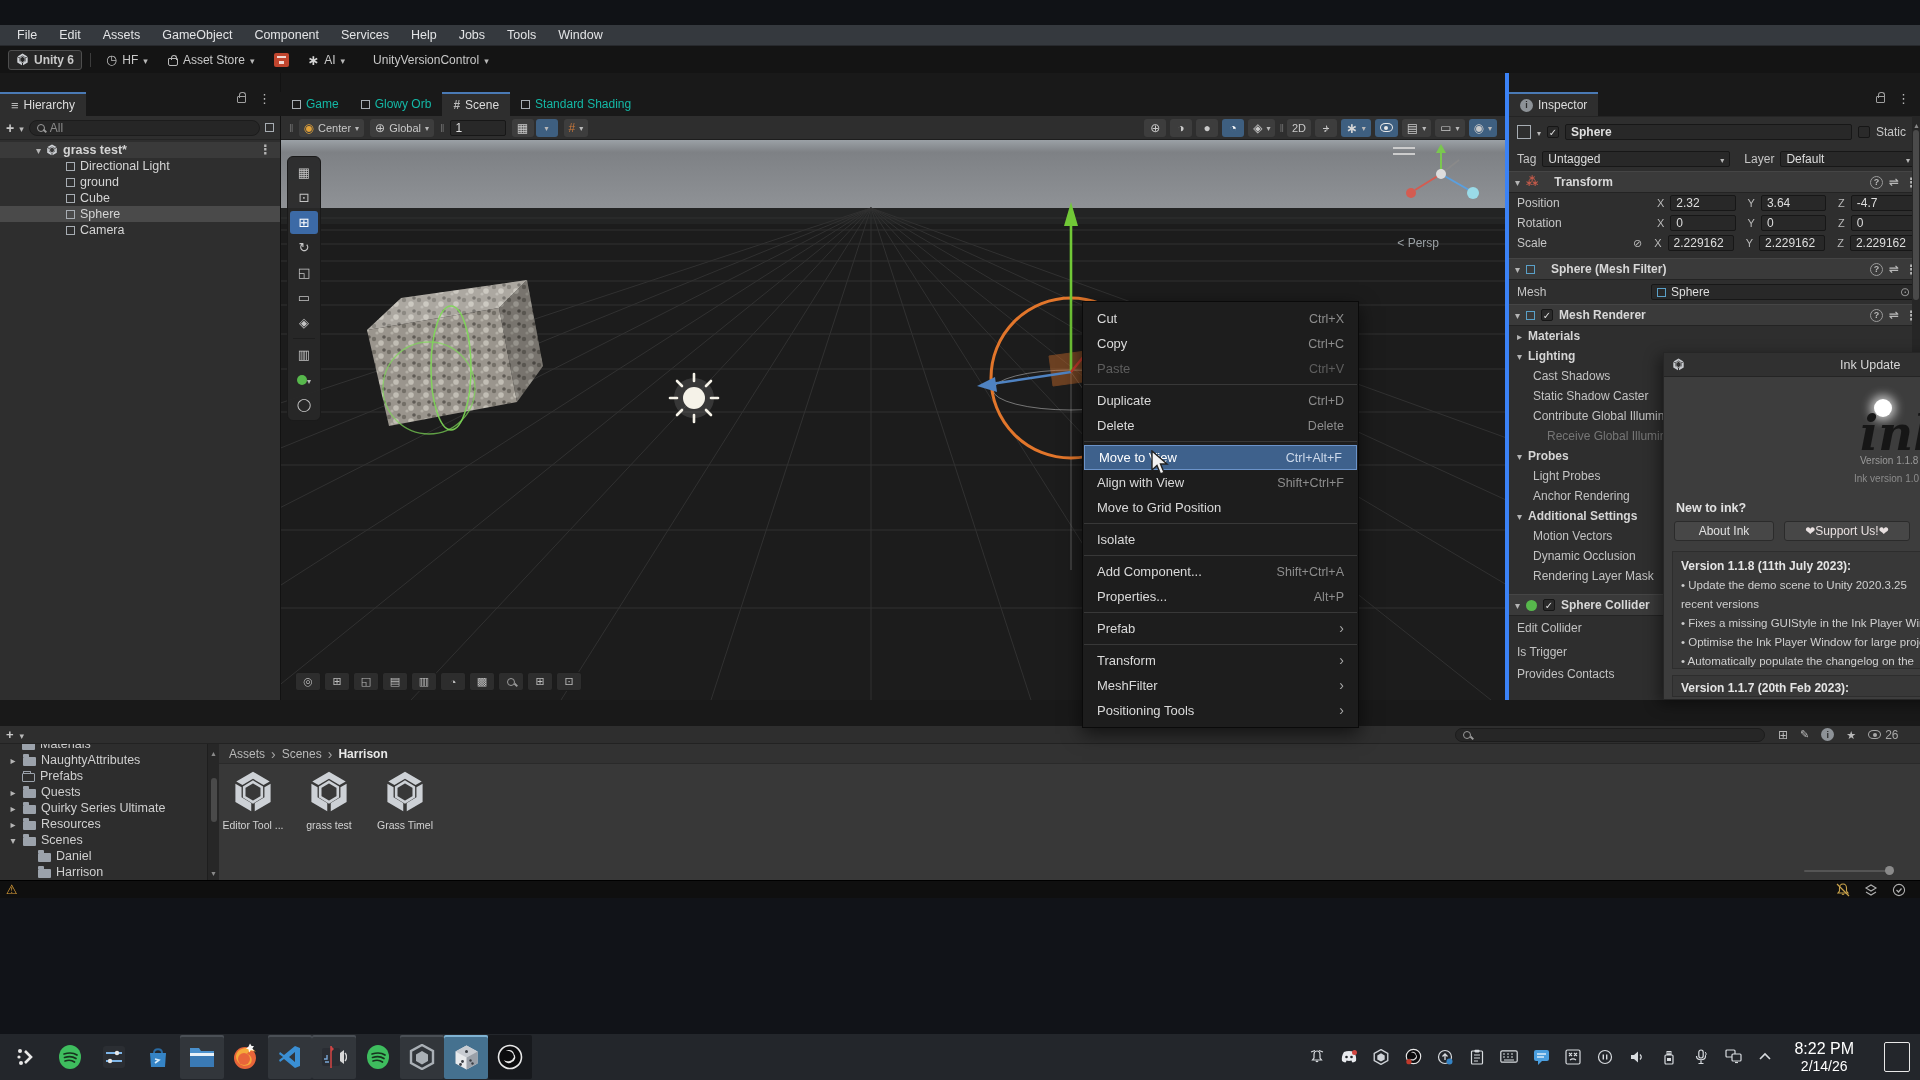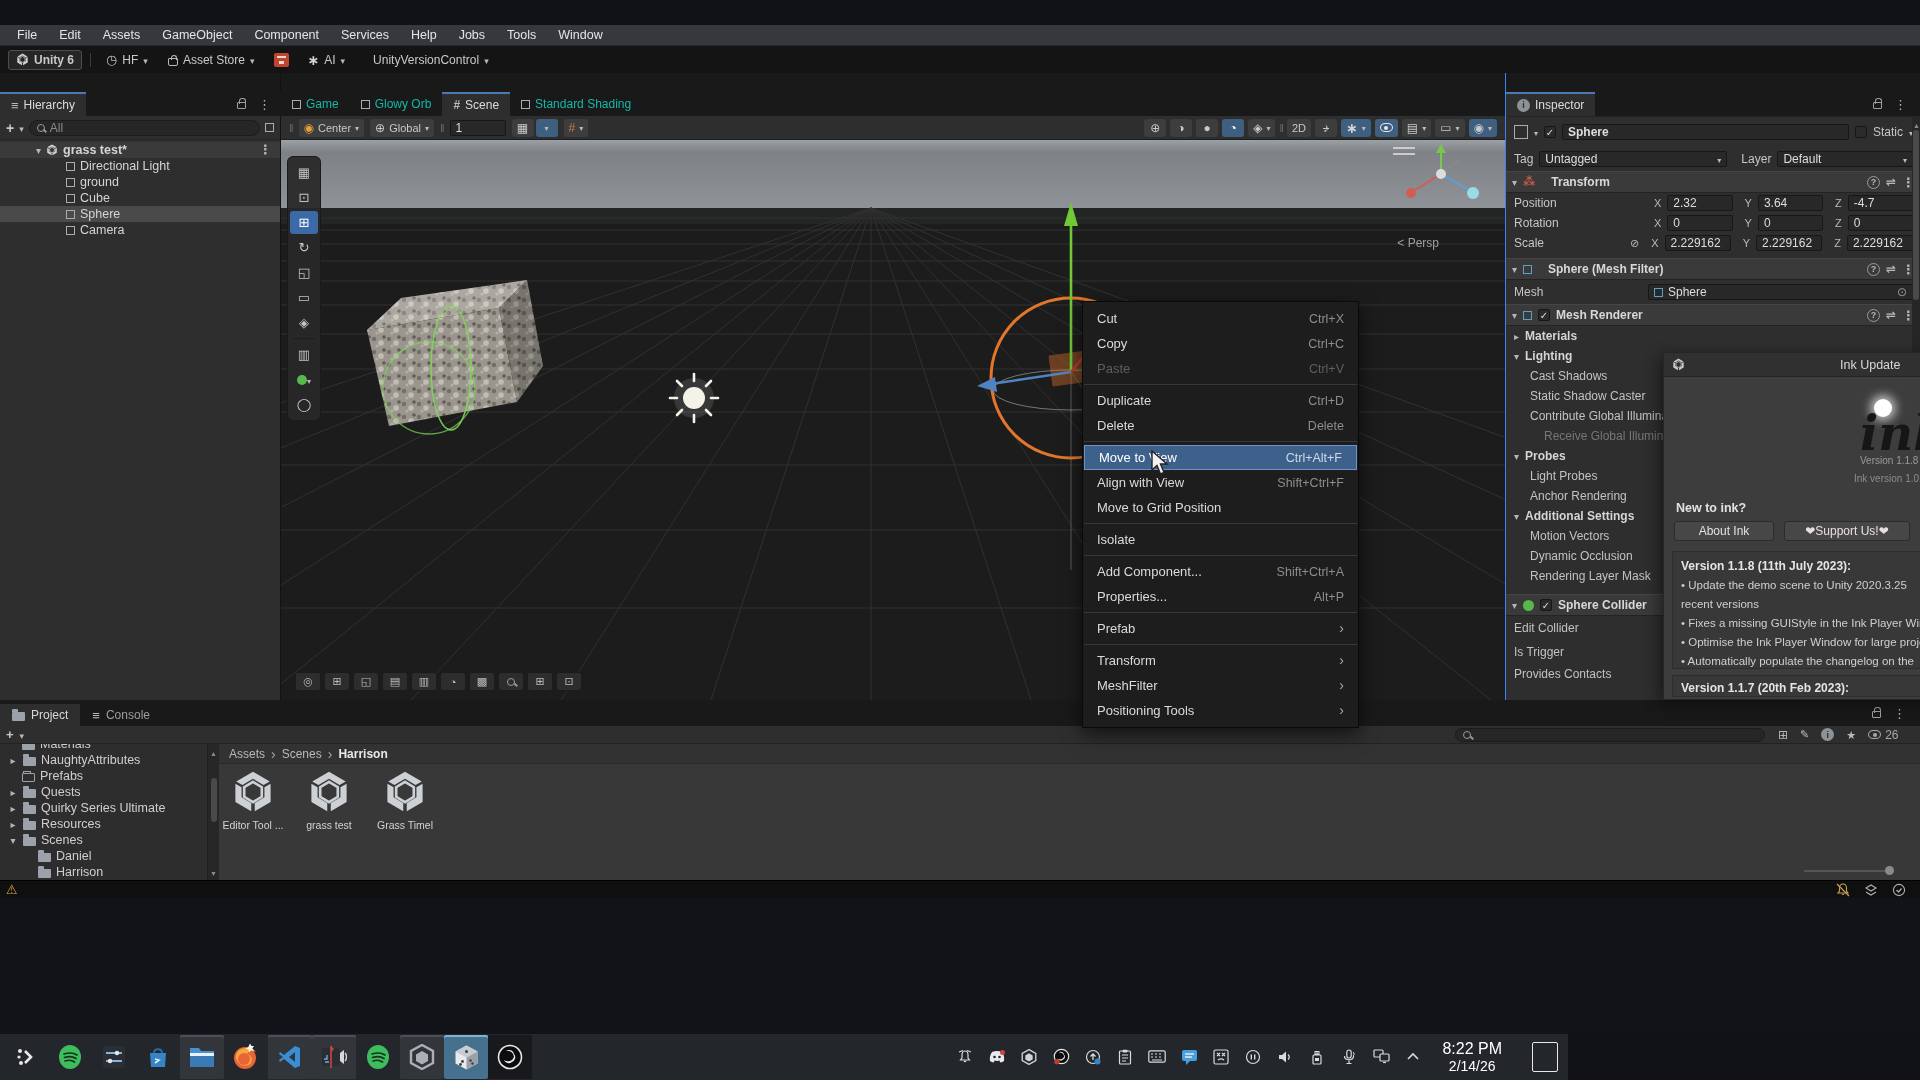--- a/index.html
+++ b/index.html
@@ -68,21 +68,21 @@
 .playbtn{width:29px;height:19px;background:#383838;border-radius:2px;display:flex;align-items:center;justify-content:center;margin-right:3px}
 .playbtn.lit{background:#454545}
 .pausebars{display:flex;gap:2px}
 .pausebars i{width:2.5px;height:9px;background:#a8a8a8}
 .redpkg{width:15px;height:14px;background:#c0452e;border-radius:2px;position:relative;display:inline-block}
 .redpkg::after{content:"";position:absolute;left:3px;top:3px;right:3px;height:2px;background:#f1d9d4}
 .redpkg::before{content:"";position:absolute;left:5px;bottom:3px;width:5px;height:3px;background:#f1d9d4}
 
 
 #workspace{left:0;top:73px;width:1920px;height:627px;background:#191919}
-.tabstrip{position:absolute;left:0;top:19px;right:0;height:24px;background:#191919;display:flex;align-items:flex-end}
+.tabstrip{position:absolute;left:0;top:19px;right:0;height:24px;background:#191919;display:flex;align-items:flex-start}
 .tab{height:24px;display:flex;align-items:center;gap:5px;padding:0 11px;color:#14b8a6;font-size:12px;background:#191919}
 .tab.active{background:#2e2e2e;color:#dcdcdc;border-top:2px solid #4a7ab5;height:24px}
 
 
 #hierarchy{position:absolute;left:0;top:0;width:281px;height:627px;border-right:1px solid #121212}
 #hierarchy .body{position:absolute;left:0;top:43px;width:280px;height:584px;background:#2e2e2e}
 .searchrow{display:flex;align-items:center;height:24px;padding:0 6px;gap:5px;border-bottom:1px solid #242424}
 .searchfield{flex:1;height:16px;background:#262626;border:1px solid #1c1c1c;border-radius:8px;display:flex;align-items:center;gap:5px;padding:0 7px;color:#8b8b8b}
 .hrow{display:flex;align-items:center;height:16px;gap:5px;padding-left:66px;font-size:12.5px;color:#d4d4d4}
 .hrow.scene{background:#3a3a3a;padding-left:36px;font-weight:bold}
@@ -98,21 +98,21 @@
 #viewport{position:absolute;left:0;top:67px;width:1224px;height:560px;overflow:hidden;background:#1c1c1c}
 .toolstrip{position:absolute;left:6px;top:16px;width:34px;background:rgba(40,40,40,.93);border:1px solid #1a1a1a;border-radius:6px;padding:4px 0;display:flex;flex-direction:column;align-items:center;gap:2px;z-index:5}
 .tsb{width:28px;height:23px;border-radius:3px;display:flex;align-items:center;justify-content:center;color:#c3c3c3;font-size:13px}
 .tsb.active{background:#3c6aa6;color:#fff}
 .tsdiv{width:22px;height:1px;background:#1e1e1e;margin:2px 0}
 .footstrip{position:absolute;left:14px;bottom:9px;display:flex;gap:3px;z-index:5}
 .fsb{width:26px;height:19px;background:rgba(46,46,46,.95);border:1px solid #1b1b1b;border-radius:3px;display:flex;align-items:center;justify-content:center;color:#bdbdbd;font-size:11px}
 #persplabel{position:absolute;right:66px;top:96px;color:#9aa0a4;font-size:12px;z-index:4}
 
 
-#inspector{position:absolute;left:1505px;top:0;width:415px;height:627px;border-left:1px solid #3b82f6}
+#inspector{position:absolute;left:1505px;top:0;width:415px;height:627px;border-left:4px solid #3b82f6}
 #inspector .body{position:absolute;left:0;top:43px;width:415px;height:584px;background:#2e2e2e;border-top:1px solid #242424}
 .insrow{display:flex;align-items:center;gap:6px;padding:0 8px}
 .inshead{height:22px;background:#3a3a3a;border-top:1px solid #454545;border-bottom:1px solid #232323;display:flex;align-items:center;gap:6px;padding:0 6px;font-weight:bold;color:#d8d8d8}
 .inshead .spacer{flex:1}
 .field{background:#282828;border:1px solid #171717;border-radius:2px;height:16px;display:flex;align-items:center;padding:0 5px;color:#dedede}
 .axis{color:#b9b9b9;font-size:11px;margin-left:6px}
 .chk{width:12px;height:12px;background:#2a2a2a;border:1px solid #161616;border-radius:2px;display:inline-flex;align-items:center;justify-content:center;flex:none}
 .lbl{color:#c6c6c6}
 .sublbl{font-size:12px;color:#c2c2c2}
 .boldlbl{font-weight:bold;color:#d5d5d5}
@@ -155,21 +155,21 @@
 .ptile .nm{font-size:10.5px;color:#d2d2d2;margin-top:2px;white-space:nowrap}
 
 
 #statusbar{left:0;top:880px;width:1920px;height:18px;background:#0f0f0f;border-top:1px solid #000;display:flex;align-items:center;gap:7px;padding:0 6px}
 #statusbar .msg{color:#d9a13c;font-size:12px;white-space:nowrap}
 
 
 #gap{left:0;top:898px;width:1920px;height:136px;background:#111318}
 
 
-#taskbar{left:0;top:1034px;width:1568px;height:46px;background:#23262b;display:flex;align-items:center;padding:0 4px}
+#taskbar{left:0;top:1034px;width:1920px;height:46px;background:#23262b;display:flex;align-items:center;padding:0 4px}
 .slot{width:44px;height:44px;display:flex;align-items:center;justify-content:center;border-radius:2px}
 .slot.run{background:#32363b;box-shadow:inset 0 2px 0 #4a4f55}
 .slot.unityactive{background:#45718f;box-shadow:inset 0 2px 0 #7fb3d3}
 .slot.dark{background:#17191d}
 #tray{margin-left:auto;display:flex;align-items:center;gap:14px;padding-right:6px}
 .trayic{width:18px;height:18px;display:flex;align-items:center;justify-content:center}
 #clock{text-align:center;color:#fff;line-height:1.15;margin:0 6px}
 #clock .t{font-size:16px}
 #clock .d{font-size:14px}
 #showdesk{width:26px;height:30px;border:1.5px solid #e8e8e8;border-radius:2px;margin-left:10px}
@@ -843,34 +843,20 @@
       <div class="bullet">Fixes a missing GUIStyle in the Ink Player Window</div>
       <div class="bullet">Optimise the Ink Player Window for large projects</div>
       <div class="bullet">Automatically populate the changelog on the</div>
     </div>
     <div class="notes" style="top:322px;height:22px">
       <div class="nw" style="font-weight:bold;color:#e4e4e4;line-height:16px">Version 1.1.7 (20th Feb 2023):</div>
     </div>
   </div>
 
   <div id="project" class="abs">
-    <div class="row" style="height:26px">
-      <div class="ptab active">
-        <span class="i-folder"></span>
-        <span>Project</span>
-      </div>
-      <div class="ptab">
-        <span class="ic i-menu"></span>
-        <span>Console</span>
-      </div>
-      <span style="margin-left:auto;display:flex;gap:12px;padding-right:14px">
-        <span class="i-lock"></span>
-        <span class="ic i-kebab"></span>
-      </span>
-    </div>
     <div id="projtools">
       <b style="font-size:13px;color:#c9c9c9">+</b>
       <span class="ic i-caret"></span>
       <span class="searchfield abs" style="left:1455px;width:310px;height:14px">
         <span class="i-mag"></span>
       </span>
       <span class="abs row" style="left:1778px;gap:12px;color:#a8a8a8">
         <span class="ic">⊞</span>
         <span class="ic" style="font-size:11px">✎</span>
         <span class="i-info"></span>

